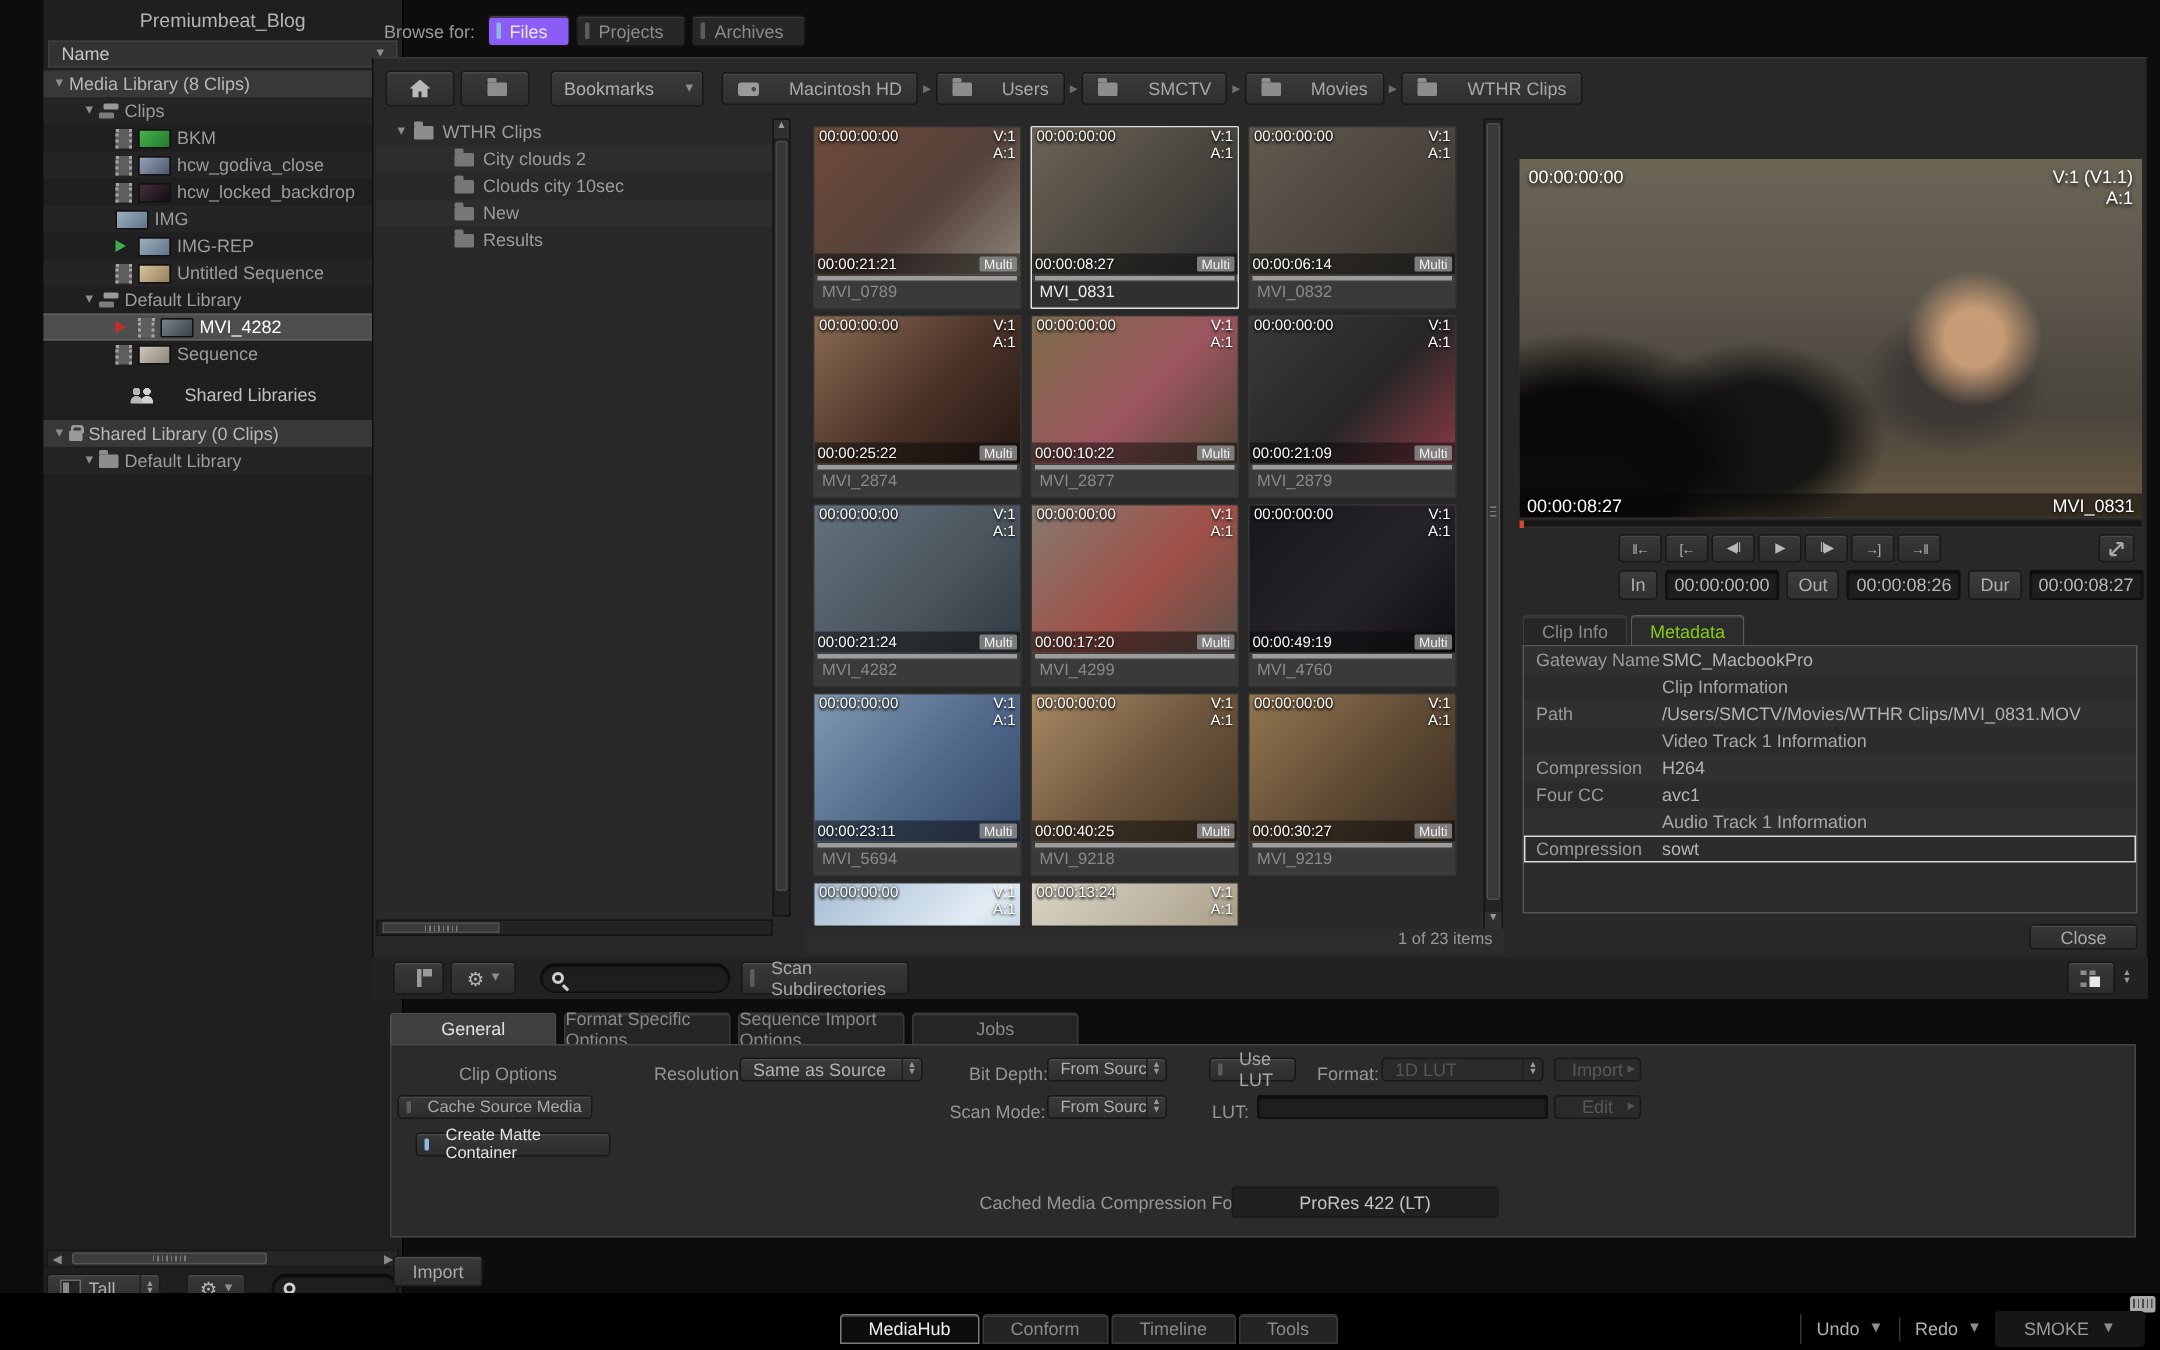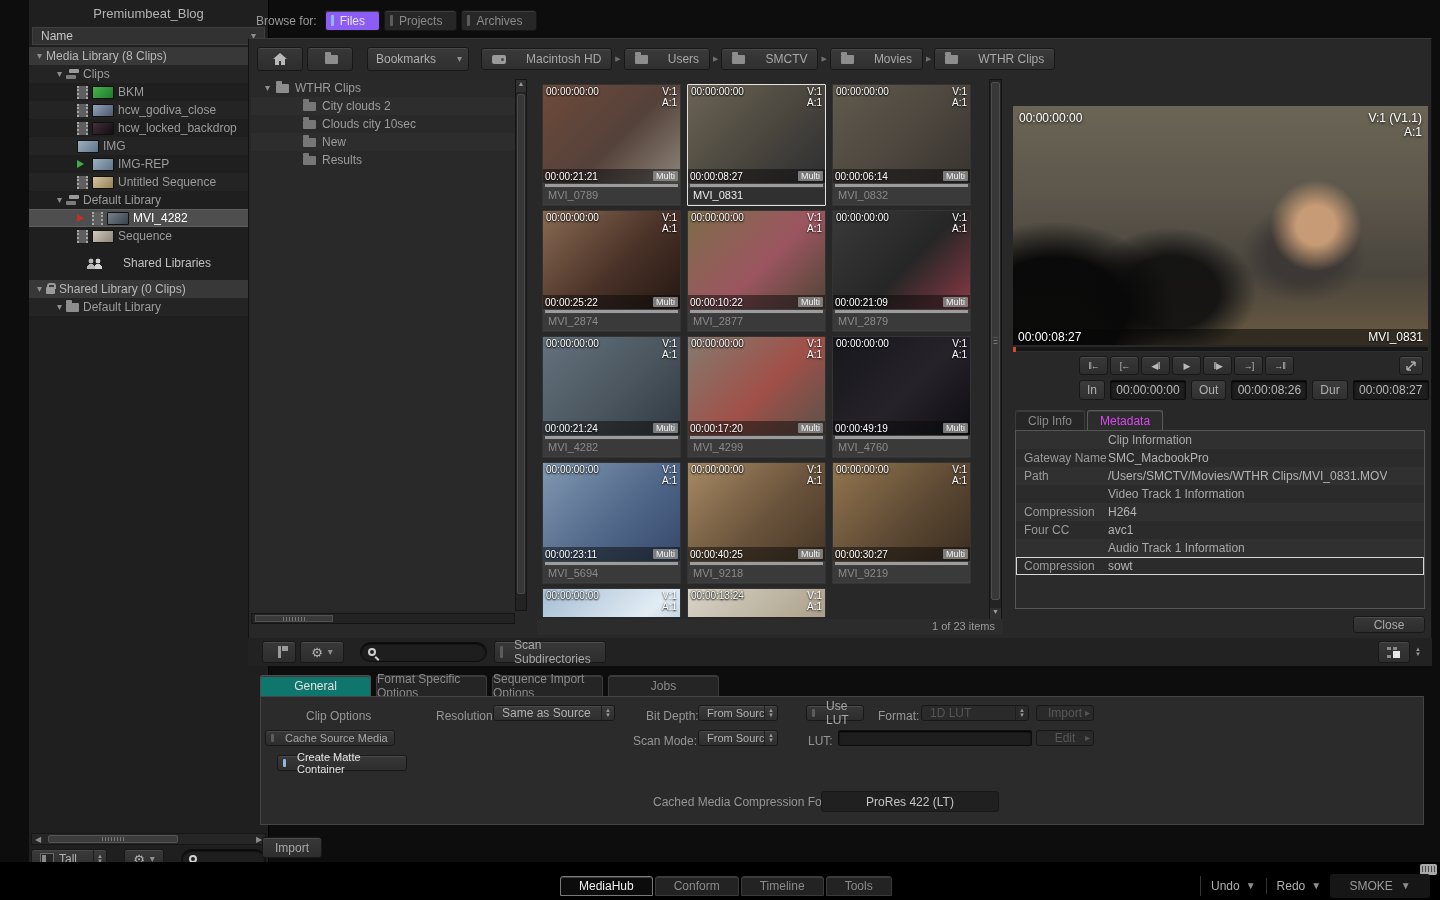--- a/index.html
+++ b/index.html
@@ -157,21 +157,21 @@
   .tbtn{width:29px;height:19px;font-size:9px;letter-spacing:-1px;color:#b8b8b8;}
   #btn-expand{position:absolute;left:1150px;top:317px;width:24px;height:19px;}
   .iorow{position:absolute;left:830px;top:341px;display:flex;align-items:center;gap:5px;}
   .iolbl{height:20px;padding:0 7px;display:flex;align-items:center;background:linear-gradient(#3c3c3c,#303030);
          border:1px solid #181818;border-radius:3px;color:#b0b0b0;}
   .ioval{height:20px;width:76px;display:flex;align-items:center;justify-content:center;font-size:12px;}
 
   
   #meta-tabs{position:absolute;left:766px;top:371px;display:flex;gap:2px;}
   #meta-tabs .tab{height:20px;padding:0 12px;font-size:12px;background:#262626;border:1px solid #3c3c3c;border-bottom:none;}
-  #meta-tabs .tab.on{background:#2c2c2c;color:#d946ef;border-color:#5a5a5a;}
+  #meta-tabs .tab.on{background:#2c2c2c;color:#84cc16;border-color:#5a5a5a;}
   #meta-box{position:absolute;left:766px;top:391px;width:410px;height:179px;background:#2b2b2b;border:1px solid #555;}
   .mrow{height:18px;display:flex;align-items:center;}
   .mrow:nth-child(odd){background:#303030;}
   .mkey{width:92px;padding-left:8px;color:#9a9a9a;flex:0 0 92px;}
   .mval{color:#b4b4b4;white-space:nowrap;overflow:hidden;}
   .msech{color:#a8a8a8;}
   .mrow.mhl{outline:1px solid #d8d8d8;outline-offset:-1px;}
   #btn-close{position:absolute;left:1104px;top:577px;width:72px;height:17px;font-size:12px;}
 
   
@@ -179,21 +179,21 @@
   #btn-bm{position:absolute;left:14px;width:34px;height:22px;}
   #btn-gearset{position:absolute;left:52px;width:44px;height:22px;}
   .mid-search{position:absolute;left:112px;width:127px;height:20px;border-radius:10px;display:flex;align-items:center;gap:5px;padding:0 7px;}
   #btn-scan{position:absolute;left:246px;width:112px;height:22px;}
   #btn-proxy{position:absolute;left:1130px;width:32px;height:22px;}
   .mid-spin{position:absolute;left:1164px;width:12px;height:22px;display:flex;flex-direction:column;align-items:center;justify-content:center;font-size:6px;color:#999;line-height:5px;}
 
   
   #opt-tabs{position:absolute;left:260px;top:675px;display:flex;gap:5px;}
   #opt-tabs .tab{width:111px;height:22px;font-size:12px;background:#252525;border:1px solid #3a3a3a;}
-  #opt-tabs .tab.on{background:#0f766e;color:#e0e0e0;border-color:#4e4e4e;border-bottom-color:#2b2b2b;}
+  #opt-tabs .tab.on{background:#404040;color:#e0e0e0;border-color:#4e4e4e;border-bottom-color:#2b2b2b;}
   .optbody{position:absolute;left:260px;top:696px;width:1164px;height:129px;background:#2b2b2b;border:1px solid #454545;}
   .olabel{position:absolute;color:#969696;}
   .optbody .dd,.optbody .btn,.optbody .field{position:absolute;height:16px;}
 
   #btn-import{position:absolute;left:262px;top:837px;width:60px;height:21px;}
 
   
   .bottombar{position:absolute;left:0;right:0;top:862px;height:38px;background:#000;}
   .kbd-wrap{position:absolute;right:3px;top:2px;}
   #bottom-tabs{position:absolute;left:560px;top:14px;display:flex;gap:2px;}
@@ -613,26 +613,26 @@
       <span class="iolbl">Dur</span>
       <span class="field ioval">00:00:08:27</span>
     </div>
 
     <div id="meta-tabs">
         <div class="tab">Clip Info</div>
         <div class="tab on">Metadata</div>
       </div>
     <div id="meta-box">
         <div class="mrow">
+         <span class="mkey">Gateway Name</span>
+         <span class="mval">SMC_MacbookPro</span>
+        </div>
+        <div class="mrow">
          <span class="mkey"></span>
          <span class="mval msech">Clip Information</span>
-        </div>
-        <div class="mrow">
-         <span class="mkey">Gateway Name</span>
-         <span class="mval">SMC_MacbookPro</span>
         </div>
         <div class="mrow">
          <span class="mkey">Path</span>
          <span class="mval">/Users/SMCTV/Movies/WTHR Clips/MVI_0831.MOV</span>
         </div>
         <div class="mrow">
          <span class="mkey"></span>
          <span class="mval msech">Video Track 1 Information</span>
         </div>
         <div class="mrow">

